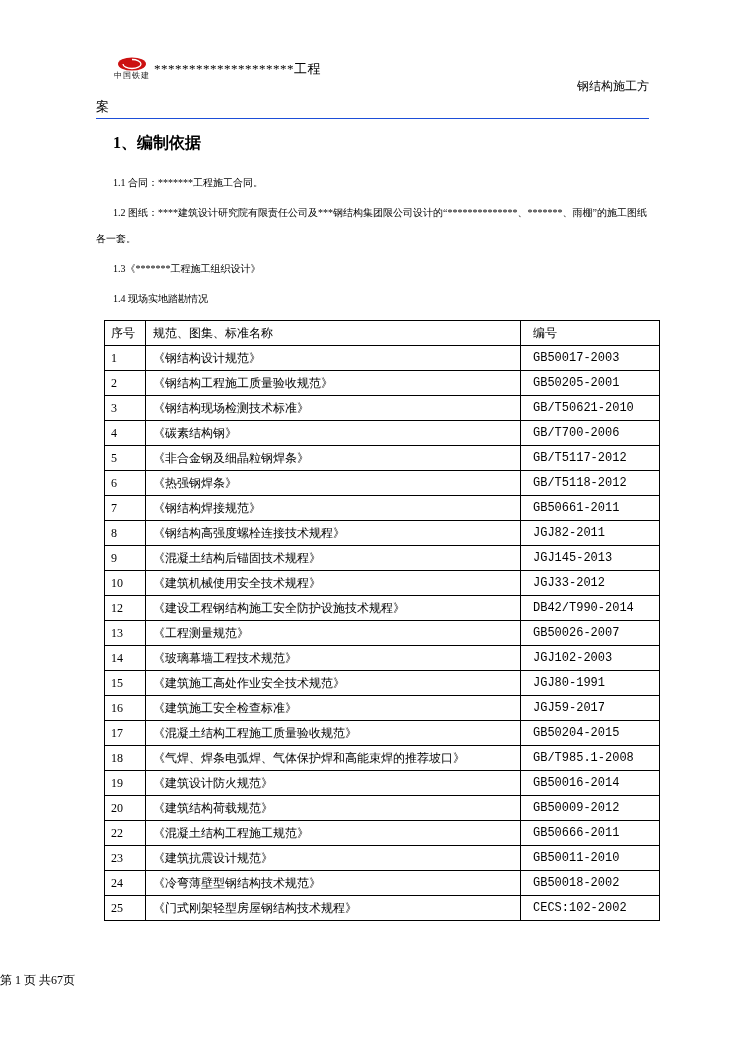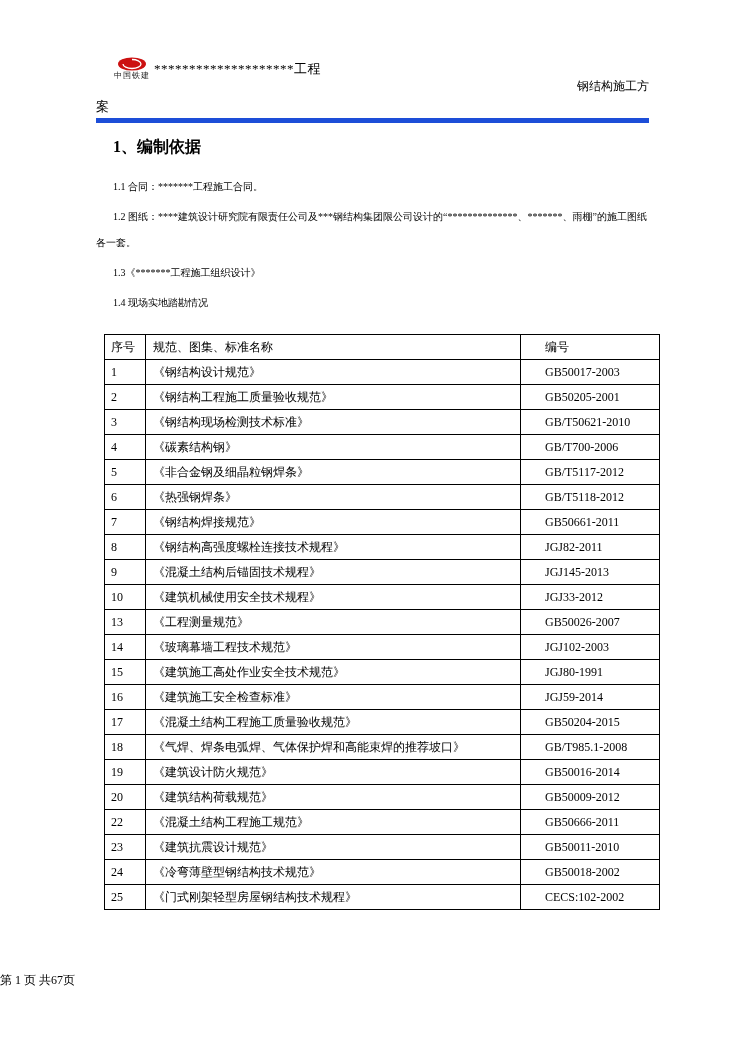--- a/index.html
+++ b/index.html
@@ -5,44 +5,44 @@
   * { margin:0; padding:0; box-sizing:border-box; }
   html,body { background:#888; }
   .page {
     width:744px; height:1052px; background:#ffffff; margin:0 auto;
     font-family:"Liberation Serif","DejaVu Serif",serif; color:#000;
     position:relative; overflow:hidden;
   }
   .content { position:absolute; top:42px; left:96px; width:553px; }
 
   
-  .hdr { border-bottom:5px solid #1d4ed8; padding-bottom:2px; }
+  .hdr { border-bottom:1px solid #1d4ed8; padding-bottom:2px; }
   .hdr-line1 { display:flex; align-items:center; padding-left:18px; }
   .logo-block { display:inline-flex; flex-direction:column; align-items:center; margin-right:4px; }
   .logo-text { font-size:8px; color:#222; letter-spacing:1px; line-height:9px; }
   .hdr-left { font-size:13px; letter-spacing:0.5px; }
   .hdr-spacer { flex:1; }
   .hdr-right { font-size:12px;margin-top:36px; }
   .hdr-line2 { font-size:13px; margin-top:3px; }
 
   
   h1.sec { font-size:16px; font-weight:bold; margin:14px 0 16px 0; text-indent:17px; font-family:"Liberation Serif","DejaVu Serif",serif; }
   p.para { font-size:10px; line-height:26px; margin-bottom:4px; text-indent:17px; }
 
   
-  table.std { border-collapse:collapse; margin-left:8px; margin-top:18px; table-layout:fixed; width:555px; }
+  table.std { border-collapse:collapse; margin-left:8px; margin-top:8px; table-layout:fixed; width:555px; }
   table.std th, table.std td {
     border:1px solid #000; height:25px; font-size:12px; font-weight:normal;
     text-align:left; padding:0 4px 0 6px; vertical-align:middle; white-space:nowrap; overflow:hidden;
   }
   table.std col.c-no   { width:41px; }
   table.std col.c-name { width:375px; }
   table.std col.c-code { width:139px; }
   table.std td:nth-child(2), table.std th:nth-child(2) { padding-left:7px; }
-  table.std td:nth-child(3), table.std th:nth-child(3) { padding-left:24px; }
+  table.std td:nth-child(3), table.std th:nth-child(3) { padding-left:12px;font-family:Liberation Mono, monospace; }
 
   
   .footer { position:absolute; top:972px; left:0; width:744px; text-align:left; font-size:12px; }
 </style>
 </head>
 <body>
 
 <div class="page">
   <div class="content">
 
@@ -127,38 +127,43 @@
             <td>9</td>
             <td>《混凝土结构后锚固技术规程》</td>
             <td>JGJ145-2013</td>
           </tr>
           <tr>
             <td>10</td>
             <td>《建筑机械使用安全技术规程》</td>
             <td>JGJ33-2012</td>
           </tr>
           <tr>
+            <td>12</td>
+            <td>《建设工程钢结构施工安全防护设施技术规程》</td>
+            <td>DB42/T990-2014</td>
+          </tr>
+          <tr>
             <td>13</td>
             <td>《工程测量规范》</td>
             <td>GB50026-2007</td>
           </tr>
           <tr>
             <td>14</td>
             <td>《玻璃幕墙工程技术规范》</td>
             <td>JGJ102-2003</td>
           </tr>
           <tr>
             <td>15</td>
             <td>《建筑施工高处作业安全技术规范》</td>
             <td>JGJ80-1991</td>
           </tr>
           <tr>
             <td>16</td>
             <td>《建筑施工安全检查标准》</td>
-            <td>JGJ59-2014</td>
+            <td>JGJ59-2017</td>
           </tr>
           <tr>
             <td>17</td>
             <td>《混凝土结构工程施工质量验收规范》</td>
             <td>GB50204-2015</td>
           </tr>
           <tr>
             <td>18</td>
             <td>《气焊、焊条电弧焊、气体保护焊和高能束焊的推荐坡口》</td>
             <td>GB/T985.1-2008</td>

